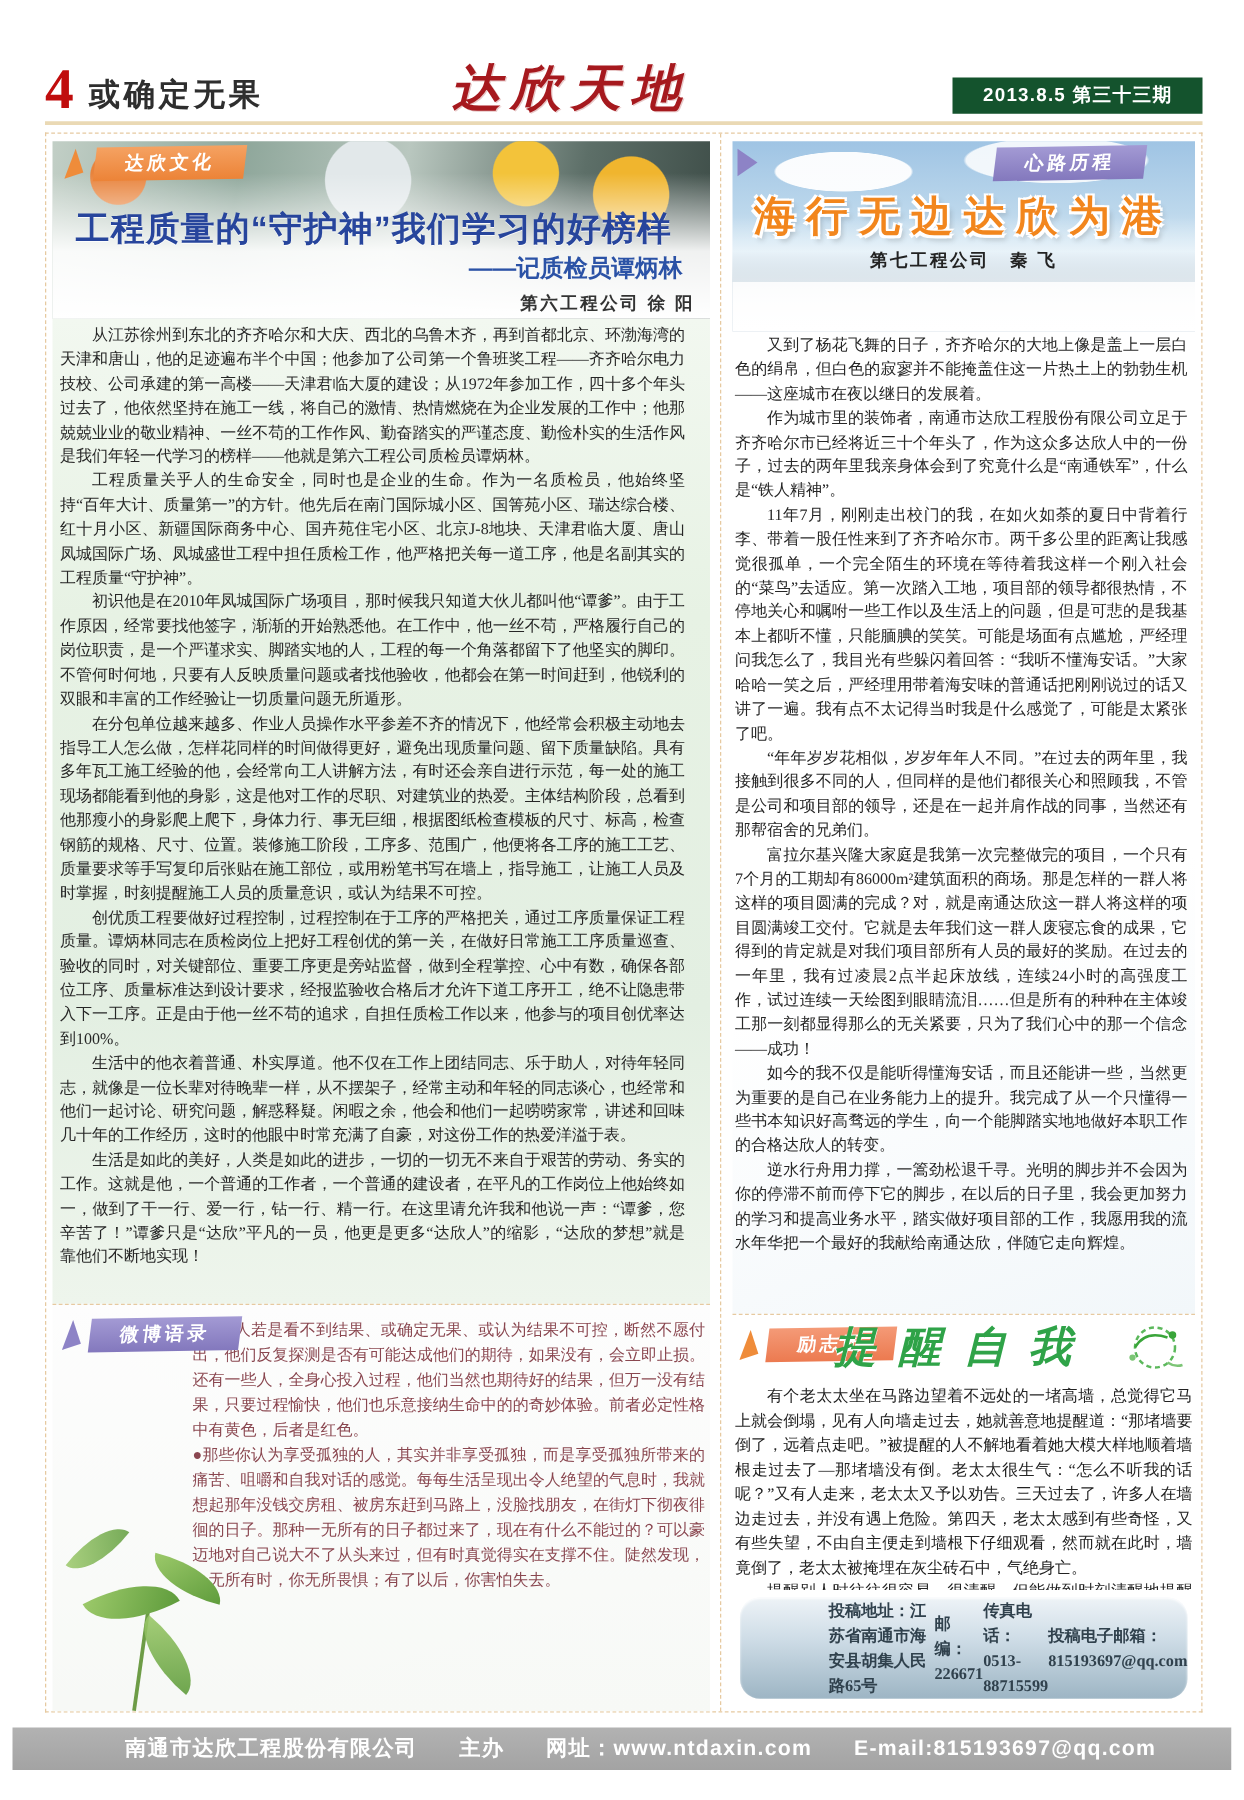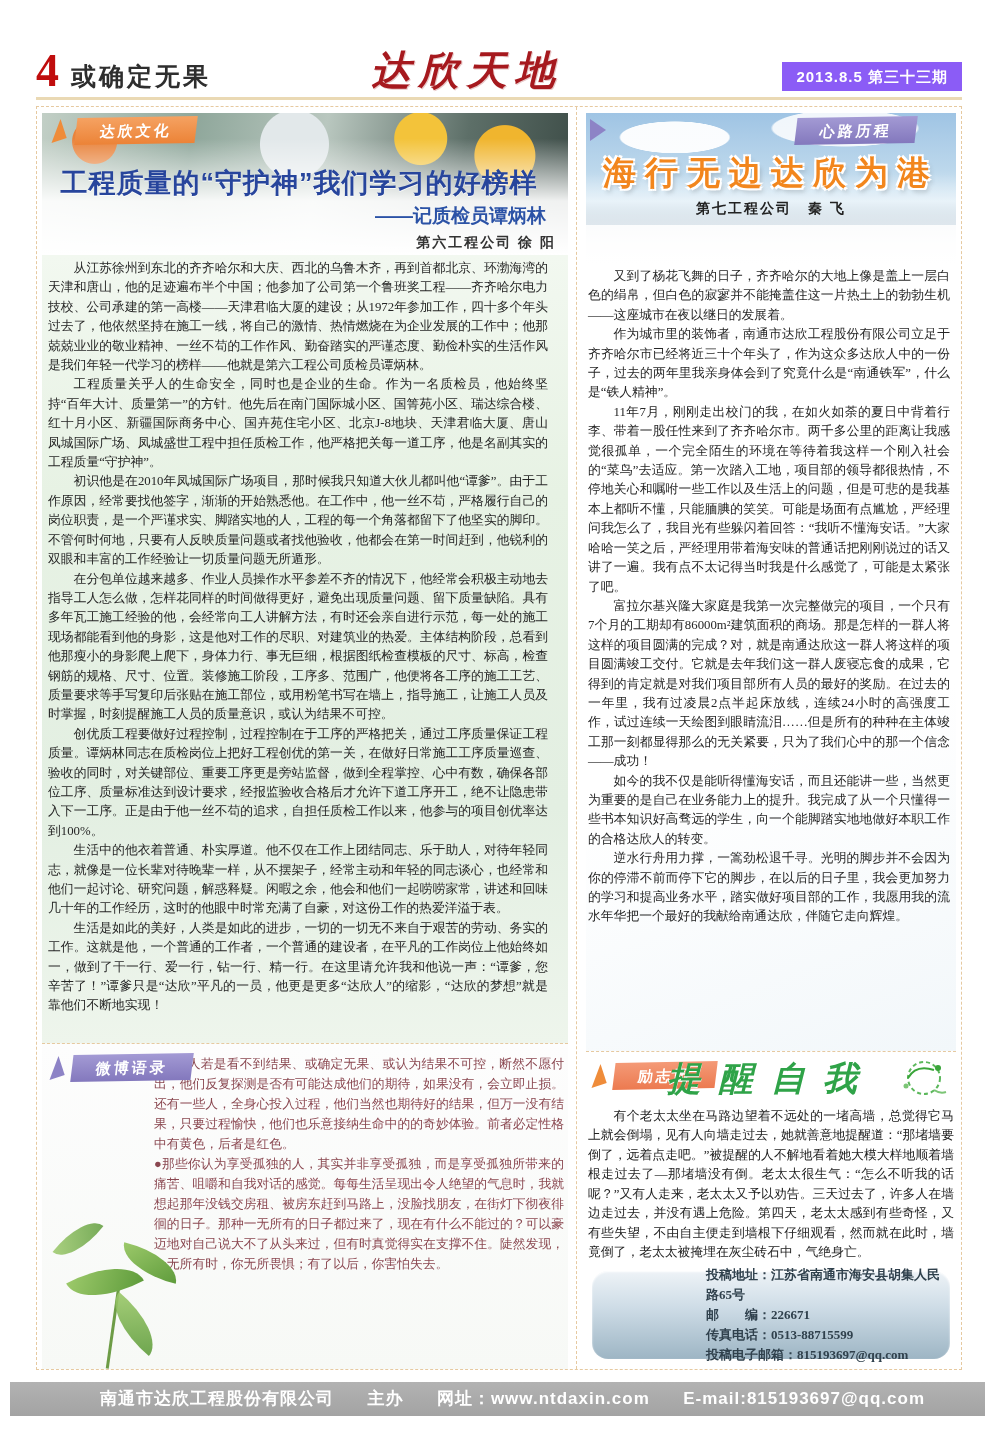--- a/index.html
+++ b/index.html
@@ -9,22 +9,22 @@
   .content { margin:0 33px 0 36px; }
 
   
   .header { display:flex; align-items:flex-end; justify-content:space-between; height:62px;
             border-bottom:3px solid #ead9b4; padding-bottom:6px; }
   .header-left { display:flex; align-items:flex-end; gap:12px; }
   .page-number { font:bold 46px/0.9 "Liberation Serif",serif; color:#c00d0d; }
   .section-name { font:bold 25px/1 "Liberation Sans",sans-serif; color:#2e2e2e; letter-spacing:3px; padding-bottom:2px;}
   .masthead { font:bold italic 40px/1 "Liberation Serif",serif; color:#a6191e; letter-spacing:8px;
               text-shadow:1px 1px 0 #e8c9c9; transform:translateX(-30px); }
-  .issue-badge { background:#8b5cf6; color:#fff; font:bold 15px/1 "Liberation Sans",sans-serif;
-                 padding:7px 14px; letter-spacing:1px; }
+  .issue-badge { background:#14532d; color:#fff; font:bold 15px/1 "Liberation Sans",sans-serif;
+                 padding:7px 24px; letter-spacing:1px; }
 
   
   .main { margin-top:6px; height:1264px; border:1px dashed #e6c9a0; display:flex; background:#fff; }
   .col-left  { width:540px; border-right:1px dashed #e6c9a0; padding:6px 8px 0 5px; display:flex; flex-direction:column; }
   .col-right { flex:1; padding:6px 5px 0 9px; display:flex; flex-direction:column; }
 
   
   .ribbon { position:relative; display:inline-block; color:#fff; font:bold 15px/1 "Liberation Sans",sans-serif;
             padding:6px 24px; letter-spacing:3px; transform:skewX(-8deg) rotate(-1deg); }
   .ribbon-orange { background:linear-gradient(180deg,#f5a262,#ec8337); }
@@ -97,22 +97,22 @@
   .lizhi-head { position:relative; height:46px; }
   .lizhi-head .ribbon { position:absolute; left:26px; top:2px; }
   .lizhi-head .fold-icon { position:absolute; left:0; top:6px; }
   .lizhi-title { position:absolute; left:0; right:0; top:0; text-align:center;
      font:bold 34px/1.1 "Liberation Serif",serif; color:#2fa348; letter-spacing:18px; font-style:italic;
      text-shadow:0 1px 0 #fff; }
   .swirl-icon { position:absolute; right:6px; top:-4px; }
   .lizhi-body { font-size:12.8px; line-height:19.5px; color:#222; text-align:justify; height:178px; overflow:hidden; margin-top:6px;}
   .contact-card { margin:6px 4px 10px 4px; height:88px; border-radius:16px;
      background:linear-gradient(180deg,#eef3f7 0%,#cfdde7 40%,#9db5c4 100%);
-     box-shadow:inset 0 1px 2px #fff; display:flex; flex-direction:column; justify-content:center;
-     padding-left:114px; font-size:13px; line-height:20px; color:#30414d; font-weight:bold; }
+     box-shadow:inset 0 1px 2px #fff; display:flex; flex-direction:row; justify-content:center;
+     padding-left:71px; font-size:13px; line-height:20px; color:#30414d; font-weight:bold;align-items:center; }
 
   
   .footer { margin:12px 10px 0 10px; height:34px; background:linear-gradient(180deg,#b2b2b2,#a3a3a3);
      color:#fff; font:bold 17px/34px "Liberation Sans",sans-serif; display:flex; align-items:center;
      padding:0 60px 0 90px; justify-content:space-between; letter-spacing:1px; }
 </style>
 </head>
 <body>
 
 <div class="page">
@@ -167,20 +167,21 @@
       <div class="col-right">
         <div class="article-head-right">
           <span class="ribbon ribbon-purple">心路历程</span><span class="arrow-tail"></span>
           <div class="right-title">海行无边达欣为港</div>
           <div class="right-byline">第七工程公司　秦 飞</div>
         </div>
         <div class="article-body-right">
             <p>又到了杨花飞舞的日子，齐齐哈尔的大地上像是盖上一层白色的绢帛，但白色的寂寥并不能掩盖住这一片热土上的勃勃生机——这座城市在夜以继日的发展着。</p>
             <p>作为城市里的装饰者，南通市达欣工程股份有限公司立足于齐齐哈尔市已经将近三十个年头了，作为这众多达欣人中的一份子，过去的两年里我亲身体会到了究竟什么是“南通铁军”，什么是“铁人精神”。</p>
             <p>11年7月，刚刚走出校门的我，在如火如荼的夏日中背着行李、带着一股任性来到了齐齐哈尔市。两千多公里的距离让我感觉很孤单，一个完全陌生的环境在等待着我这样一个刚入社会的“菜鸟”去适应。第一次踏入工地，项目部的领导都很热情，不停地关心和嘱咐一些工作以及生活上的问题，但是可悲的是我基本上都听不懂，只能腼腆的笑笑。可能是场面有点尴尬，严经理问我怎么了，我目光有些躲闪着回答：“我听不懂海安话。”大家哈哈一笑之后，严经理用带着海安味的普通话把刚刚说过的话又讲了一遍。我有点不太记得当时我是什么感觉了，可能是太紧张了吧。</p>
+            <p>“年年岁岁花相似，岁岁年年人不同。”在过去的两年里，我接触到很多不同的人，但同样的是他们都很关心和照顾我，不管是公司和项目部的领导，还是在一起并肩作战的同事，当然还有那帮宿舍的兄弟们。</p>
             <p>富拉尔基兴隆大家庭是我第一次完整做完的项目，一个只有7个月的工期却有86000m²建筑面积的商场。那是怎样的一群人将这样的项目圆满的完成？对，就是南通达欣这一群人将这样的项目圆满竣工交付。它就是去年我们这一群人废寝忘食的成果，它得到的肯定就是对我们项目部所有人员的最好的奖励。在过去的一年里，我有过凌晨2点半起床放线，连续24小时的高强度工作，试过连续一天绘图到眼睛流泪……但是所有的种种在主体竣工那一刻都显得那么的无关紧要，只为了我们心中的那一个信念——成功！</p>
             <p>如今的我不仅是能听得懂海安话，而且还能讲一些，当然更为重要的是自己在业务能力上的提升。我完成了从一个只懂得一些书本知识好高骛远的学生，向一个能脚踏实地地做好本职工作的合格达欣人的转变。</p>
             <p>逆水行舟用力撑，一篙劲松退千寻。光明的脚步并不会因为你的停滞不前而停下它的脚步，在以后的日子里，我会更加努力的学习和提高业务水平，踏实做好项目部的工作，我愿用我的流水年华把一个最好的我献给南通达欣，伴随它走向辉煌。</p>
           </div>
 
         <div class="lizhi-section">
           <div class="lizhi-head">
             <span class="fold-icon fold-orange"></span>
             <span class="ribbon ribbon-coral">励志园</span>
             <div class="lizhi-title">提醒自我</div>

